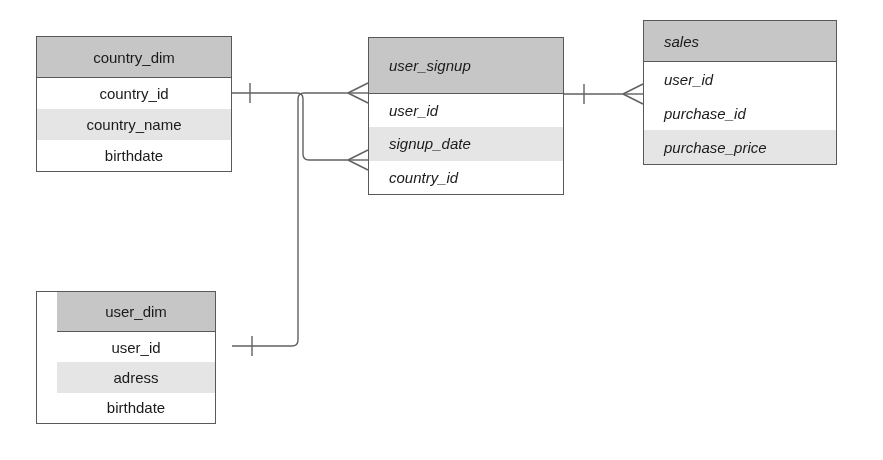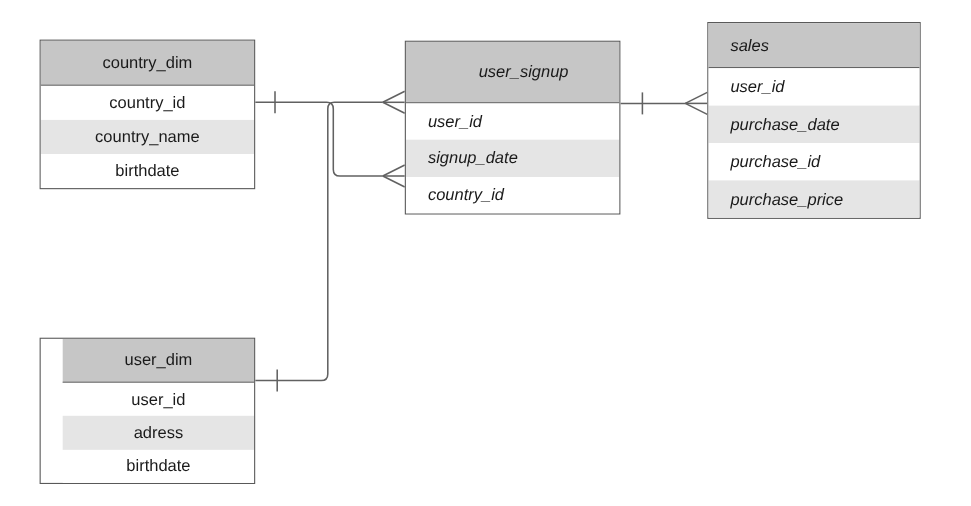--- a/index.html
+++ b/index.html
@@ -78,38 +78,38 @@
     <span class="field">country_id</span>
   </div>
           <div class="row alt" style="height: 31px;">
     <span class="field">country_name</span>
   </div>
           <div class="row" style="height: 31px;">
     <span class="field">birthdate</span>
   </div>
         </div>
   </div>
-      <div class="entity" style="left: 36px; top: 307px; width: 196px; padding-left: 20px;">
+      <div class="entity" style="left: 36px; top: 291px; width: 180px; padding-left: 20px;">
     <div class="header" style="height: 40px;">
       <span class="title">user_dim</span>
     </div>
     <div class="rows">
           <div class="row" style="height: 30.3px;">
     <span class="field">user_id</span>
   </div>
           <div class="row alt" style="height: 30.3px;">
     <span class="field">adress</span>
   </div>
           <div class="row" style="height: 30.3px;">
     <span class="field">birthdate</span>
   </div>
         </div>
   </div>
       <div class="entity left italic" style="left: 368px; top: 37px; width: 196px;">
-    <div class="header" style="height: 56px; justify-content: center;">
+    <div class="header" style="height: 56px;">
       <span class="title">user_signup</span>
     </div>
     <div class="rows">
           <div class="row" style="height: 33.3px;">
     <span class="field">user_id</span>
   </div>
           <div class="row alt" style="height: 33.3px; align-items: center;">
     <span class="field">signup_date</span>
   </div>
           <div class="row" style="height: 33.3px;">
@@ -118,23 +118,20 @@
         </div>
   </div>
       <div class="entity left italic" style="left: 643px; top: 20px; width: 194px;">
     <div class="header" style="height: 41px;">
       <span class="title">sales</span>
     </div>
     <div class="rows">
           <div class="row" style="height: 34px;">
     <span class="field">user_id</span>
   </div>
-          <div class="row alt" style="height: 34px;">
-    <span class="field">purchase_date</span>
-  </div>
           <div class="row" style="height: 34px;">
     <span class="field">purchase_id</span>
   </div>
           <div class="row alt" style="height: 34px;">
     <span class="field">purchase_price</span>
   </div>
         </div>
   </div>
     </div>
 </div>

